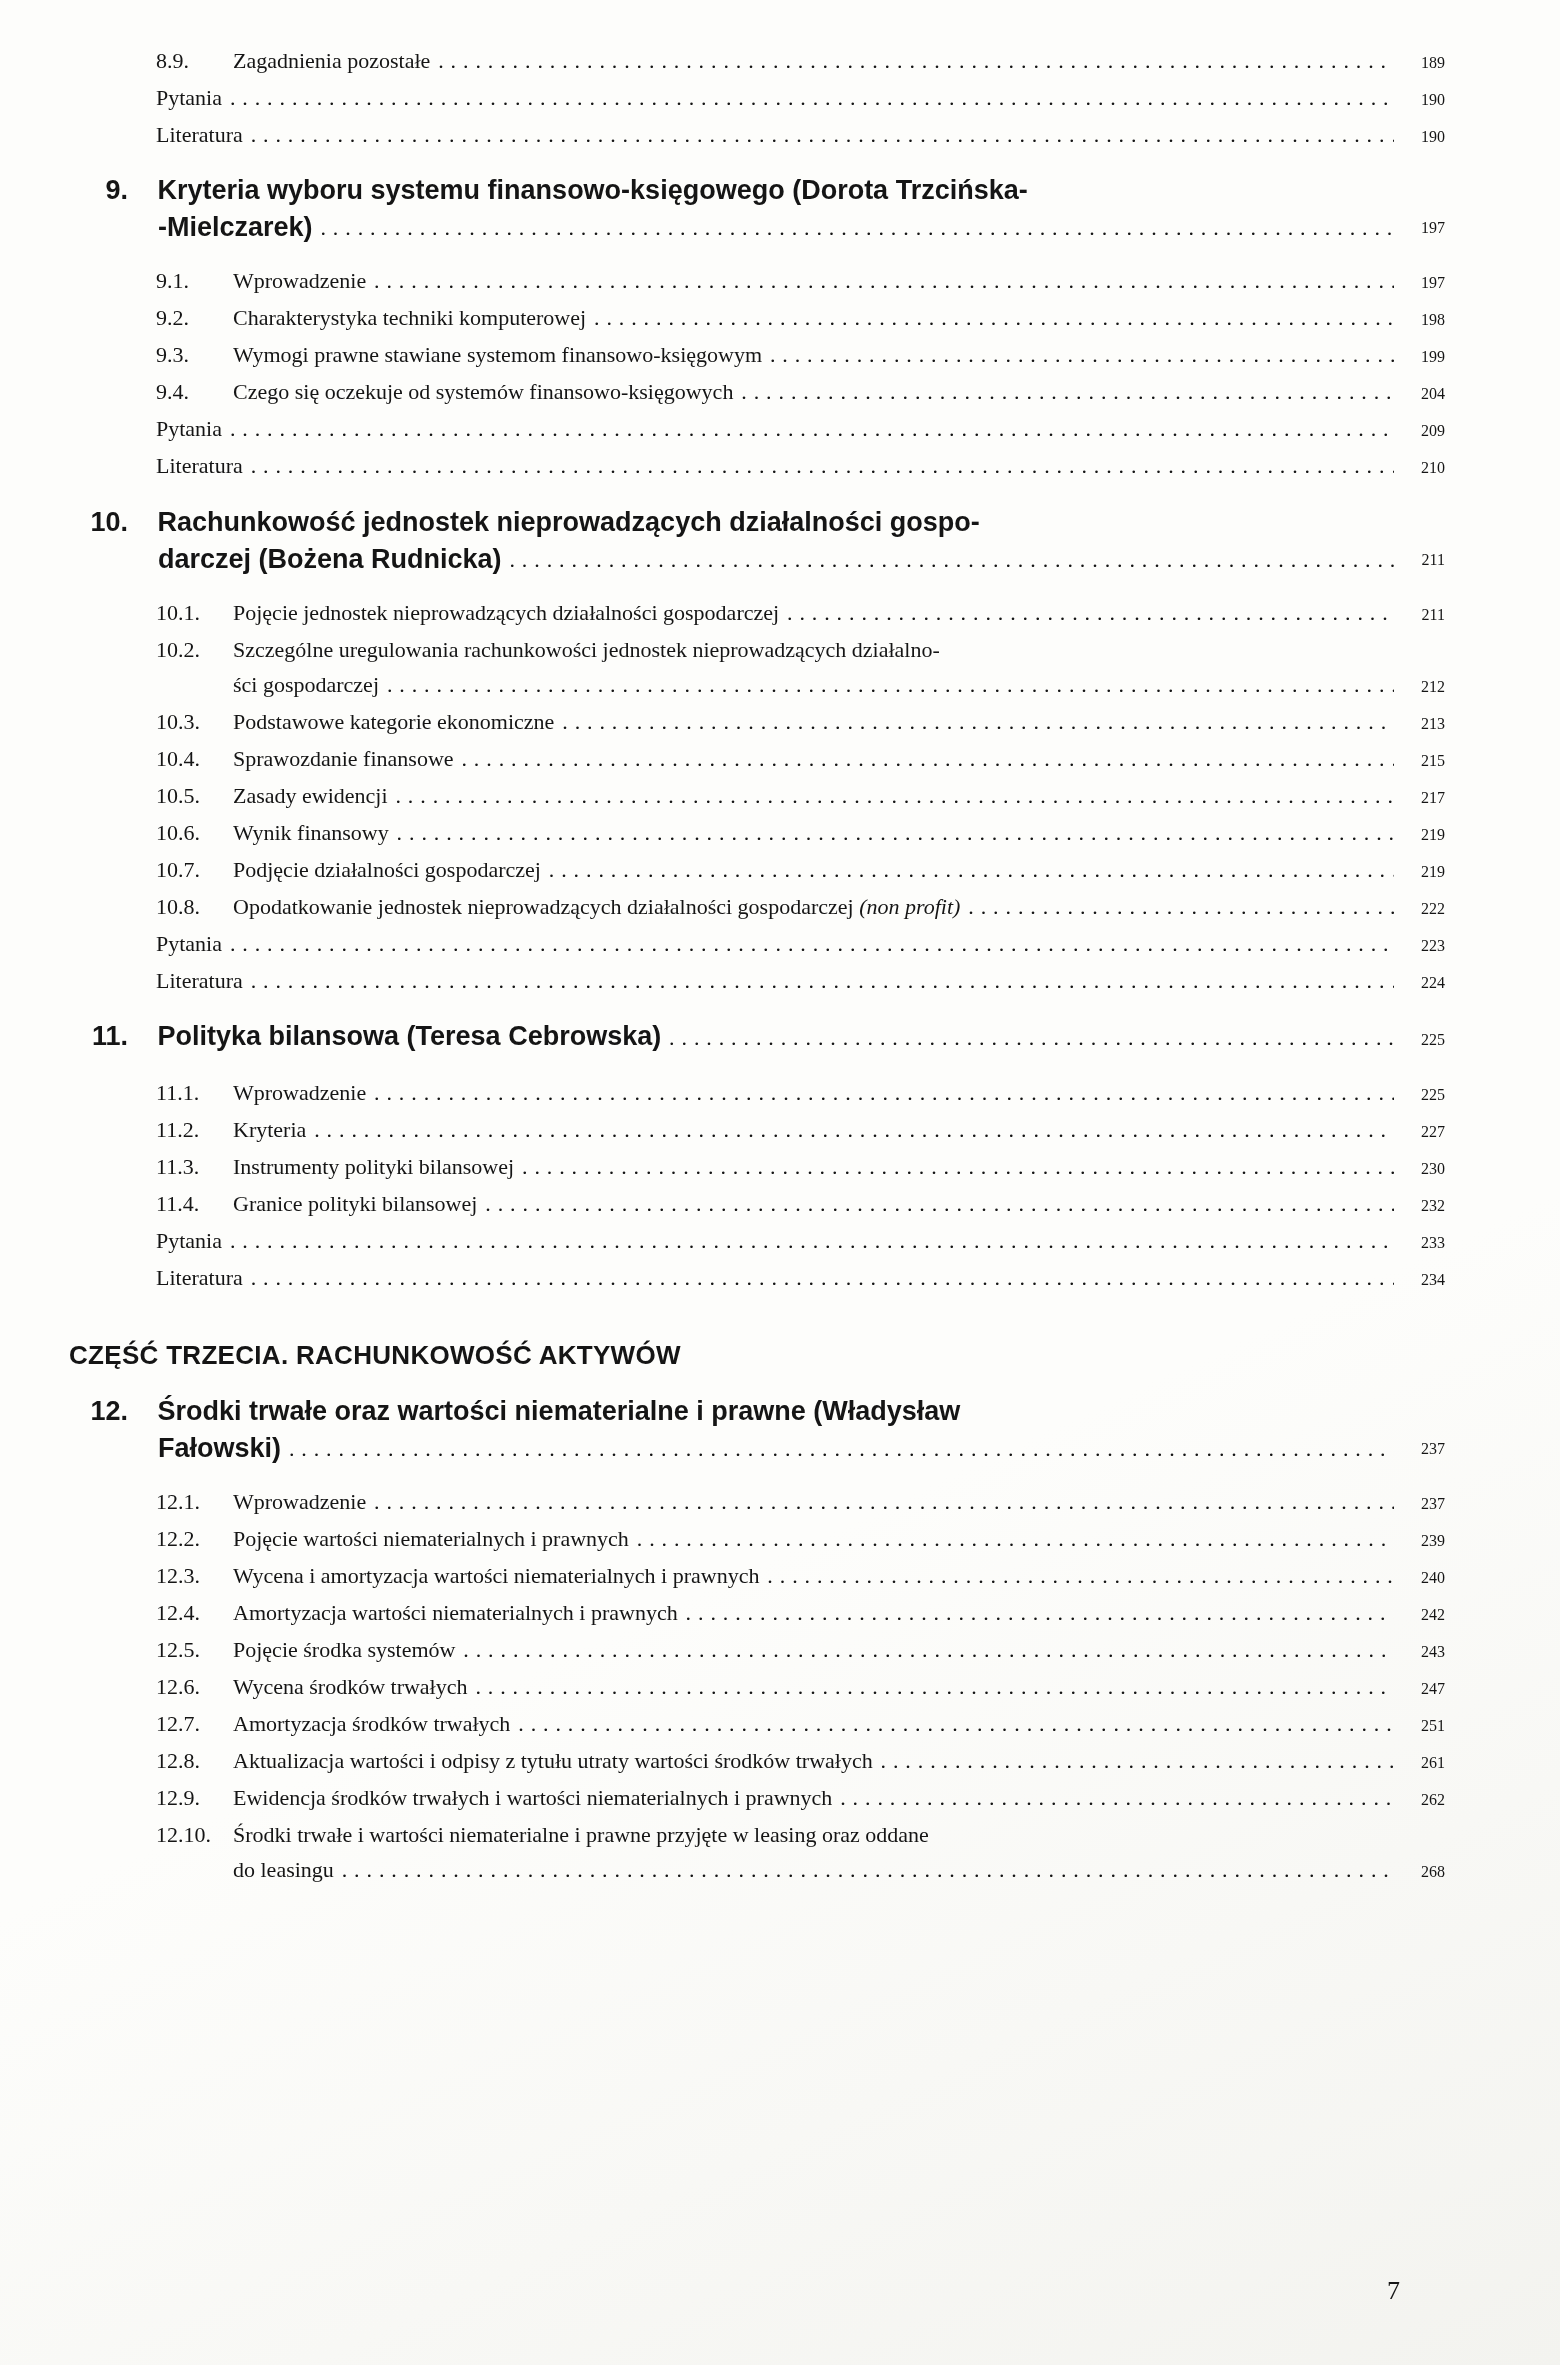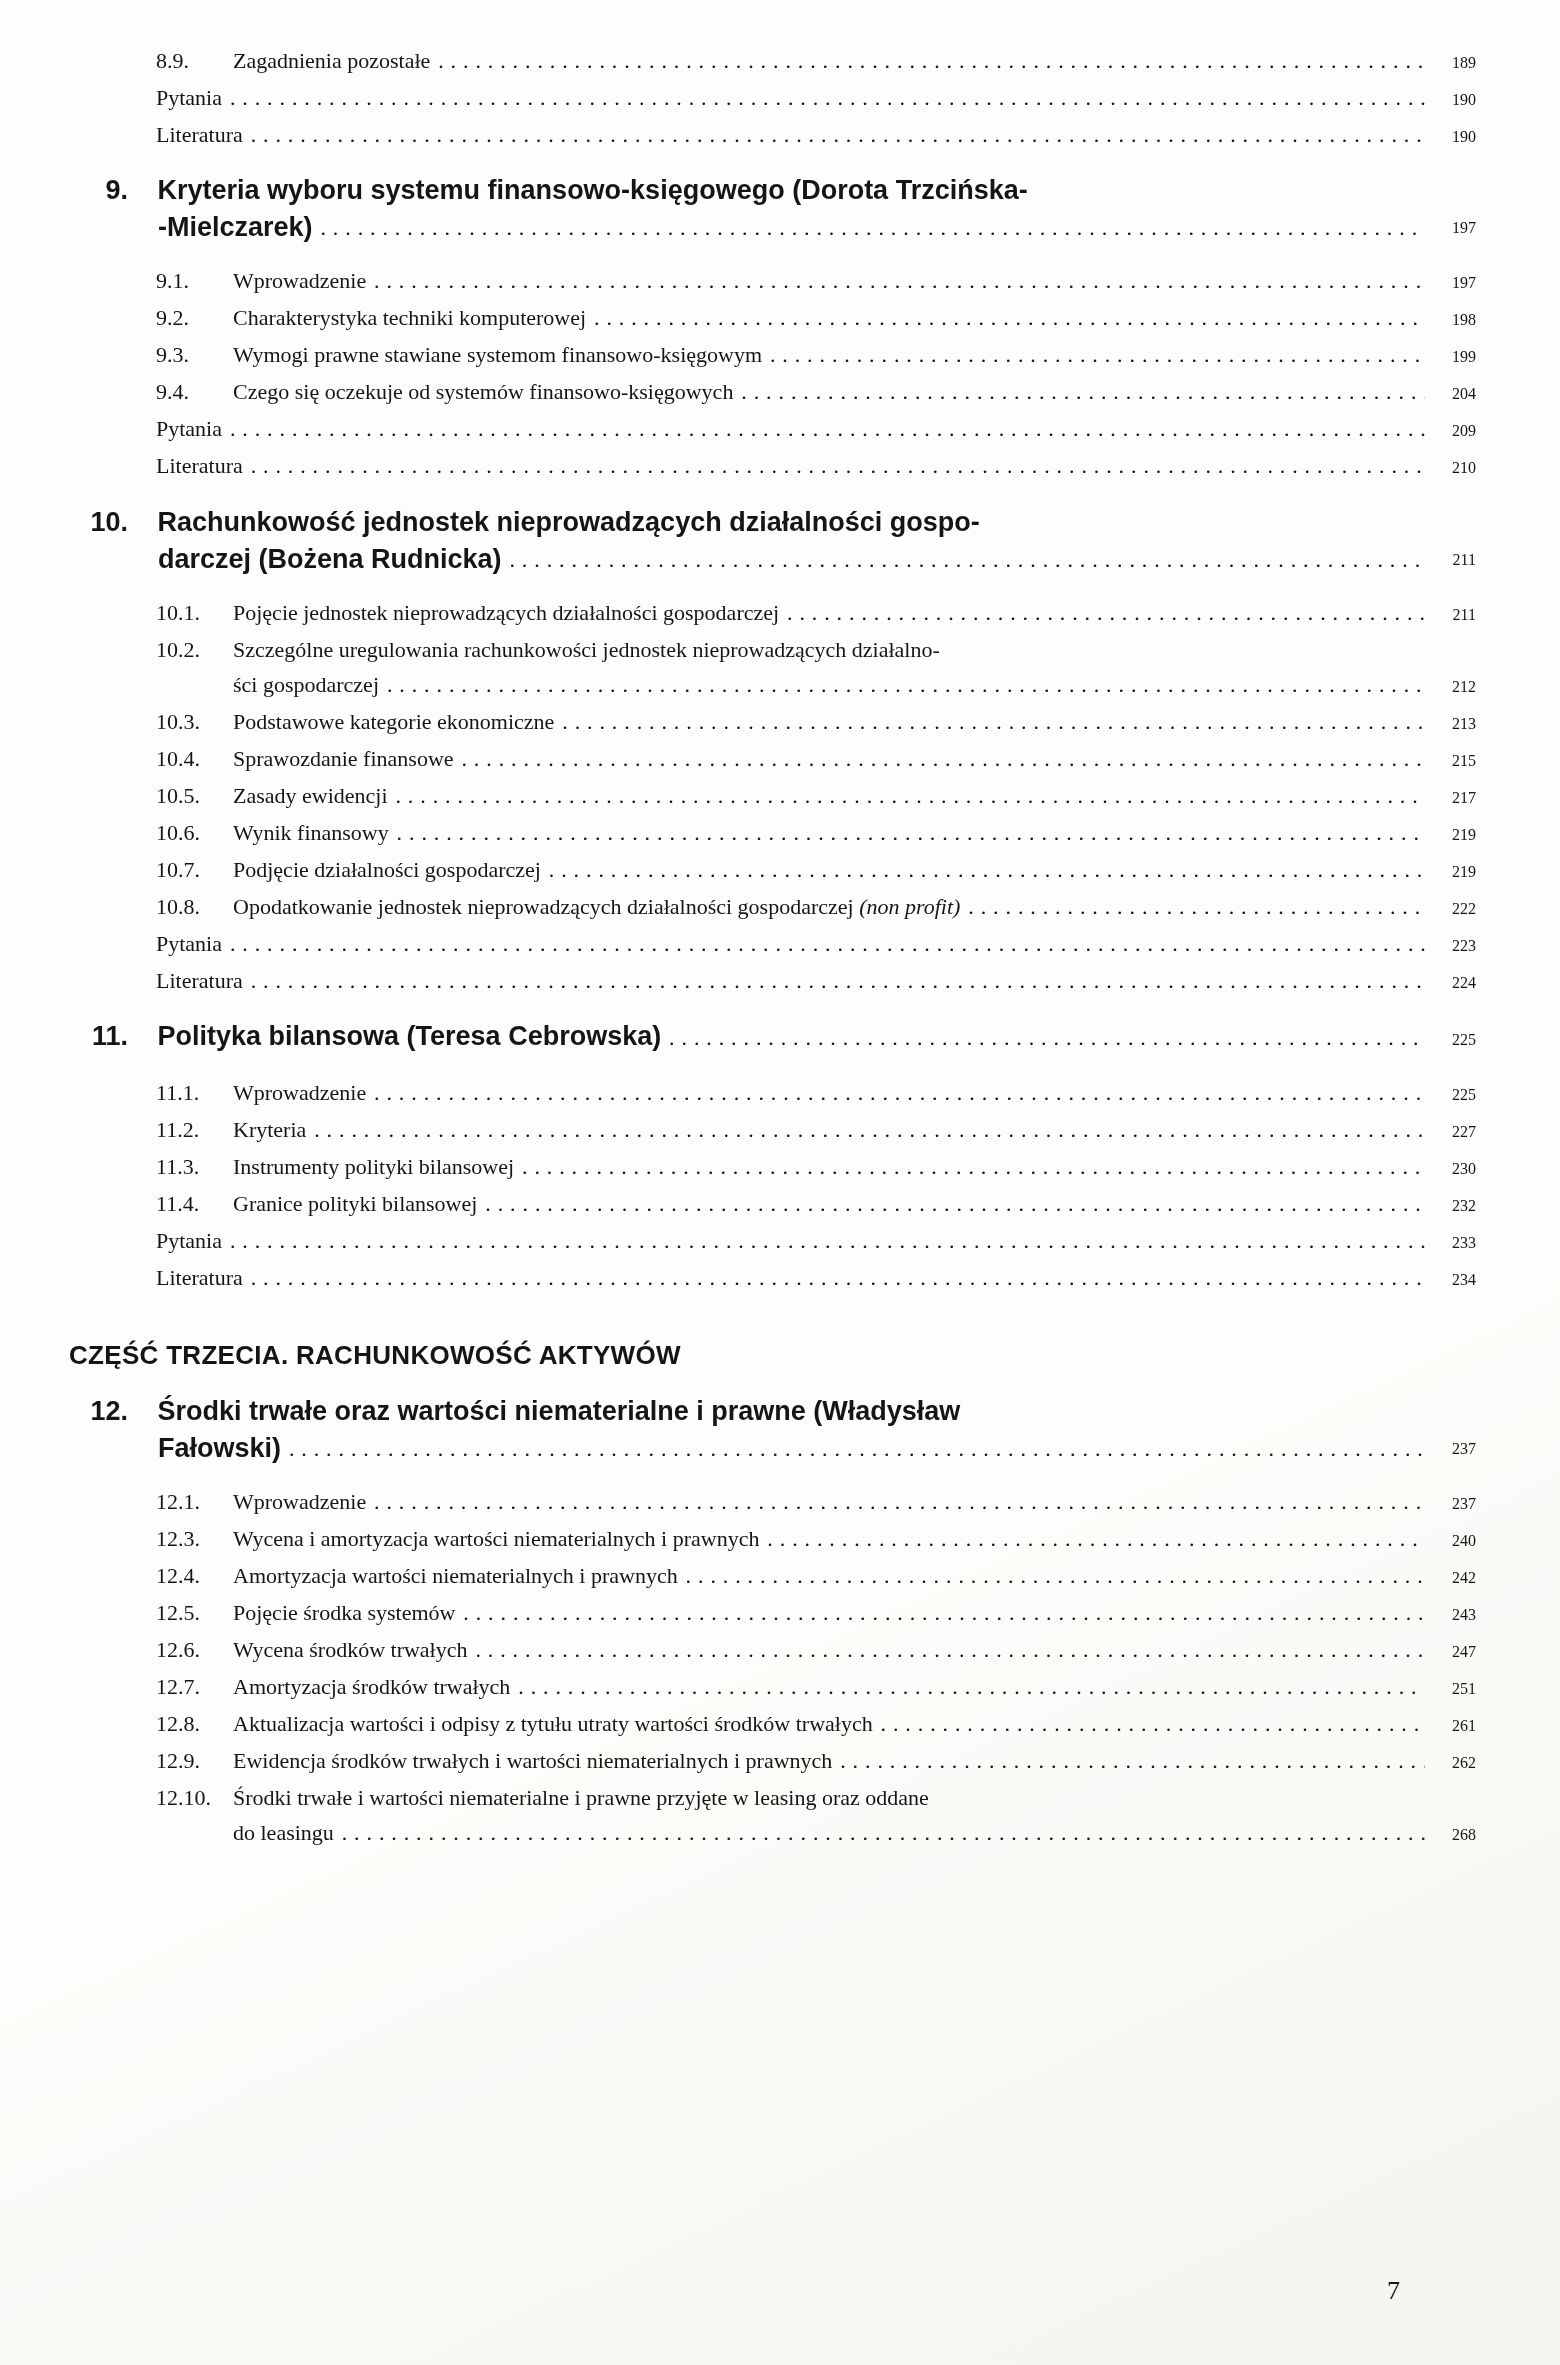--- a/index.html
+++ b/index.html
@@ -9,21 +9,21 @@
     background: linear-gradient(155deg, #fdfdfb 62%, #f3f3ef 100%);
     font-family: "Liberation Serif", serif;
     color: #151515;
     overflow: hidden;
   }
   .toc {
     position: absolute;
     top: 43px;
     left: 0;
     right: 0;
-    padding-right: 85px;
+    padding-right: 116px;
   }
   .entry { }
   .line {
     display: flex;
     align-items: baseline;
   }
   .txt { white-space: nowrap; flex: 0 0 auto; }
 
   
   .item, .plain {
@@ -354,20 +354,28 @@
     <div class="entry item">
       <div class="line first">
         <span class="num">12.1.</span>
         <span class="txt">Wprowadzenie</span>
         <span class="leader"></span>
         <span class="pg">237</span>
       </div>
     </div>
     <div class="entry item">
       <div class="line first">
+        <span class="num">12.2.</span>
+        <span class="txt">Pojęcie wartości niematerialnych i prawnych</span>
+        <span class="leader"></span>
+        <span class="pg">239</span>
+      </div>
+    </div>
+    <div class="entry item">
+      <div class="line first">
         <span class="num">12.3.</span>
         <span class="txt">Wycena i amortyzacja wartości niematerialnych i prawnych</span>
         <span class="leader"></span>
         <span class="pg">240</span>
       </div>
     </div>
     <div class="entry item">
       <div class="line first">
         <span class="num">12.4.</span>
         <span class="txt">Amortyzacja wartości niematerialnych i prawnych</span>

